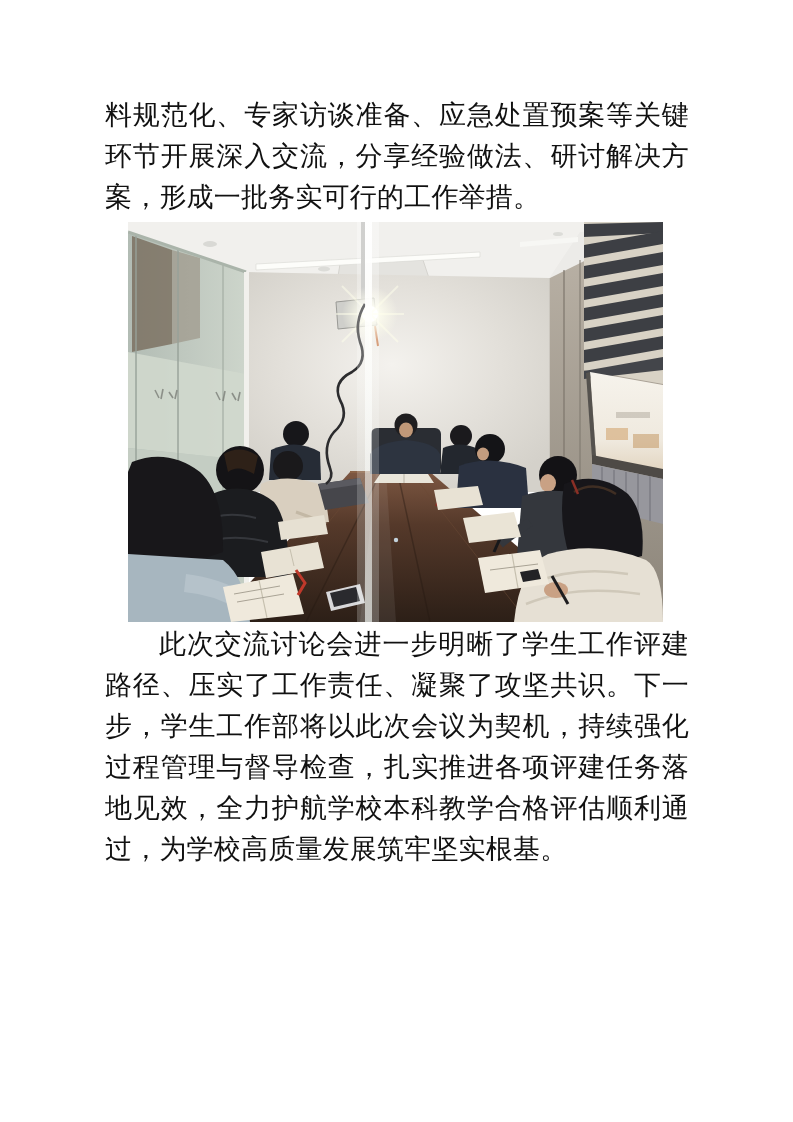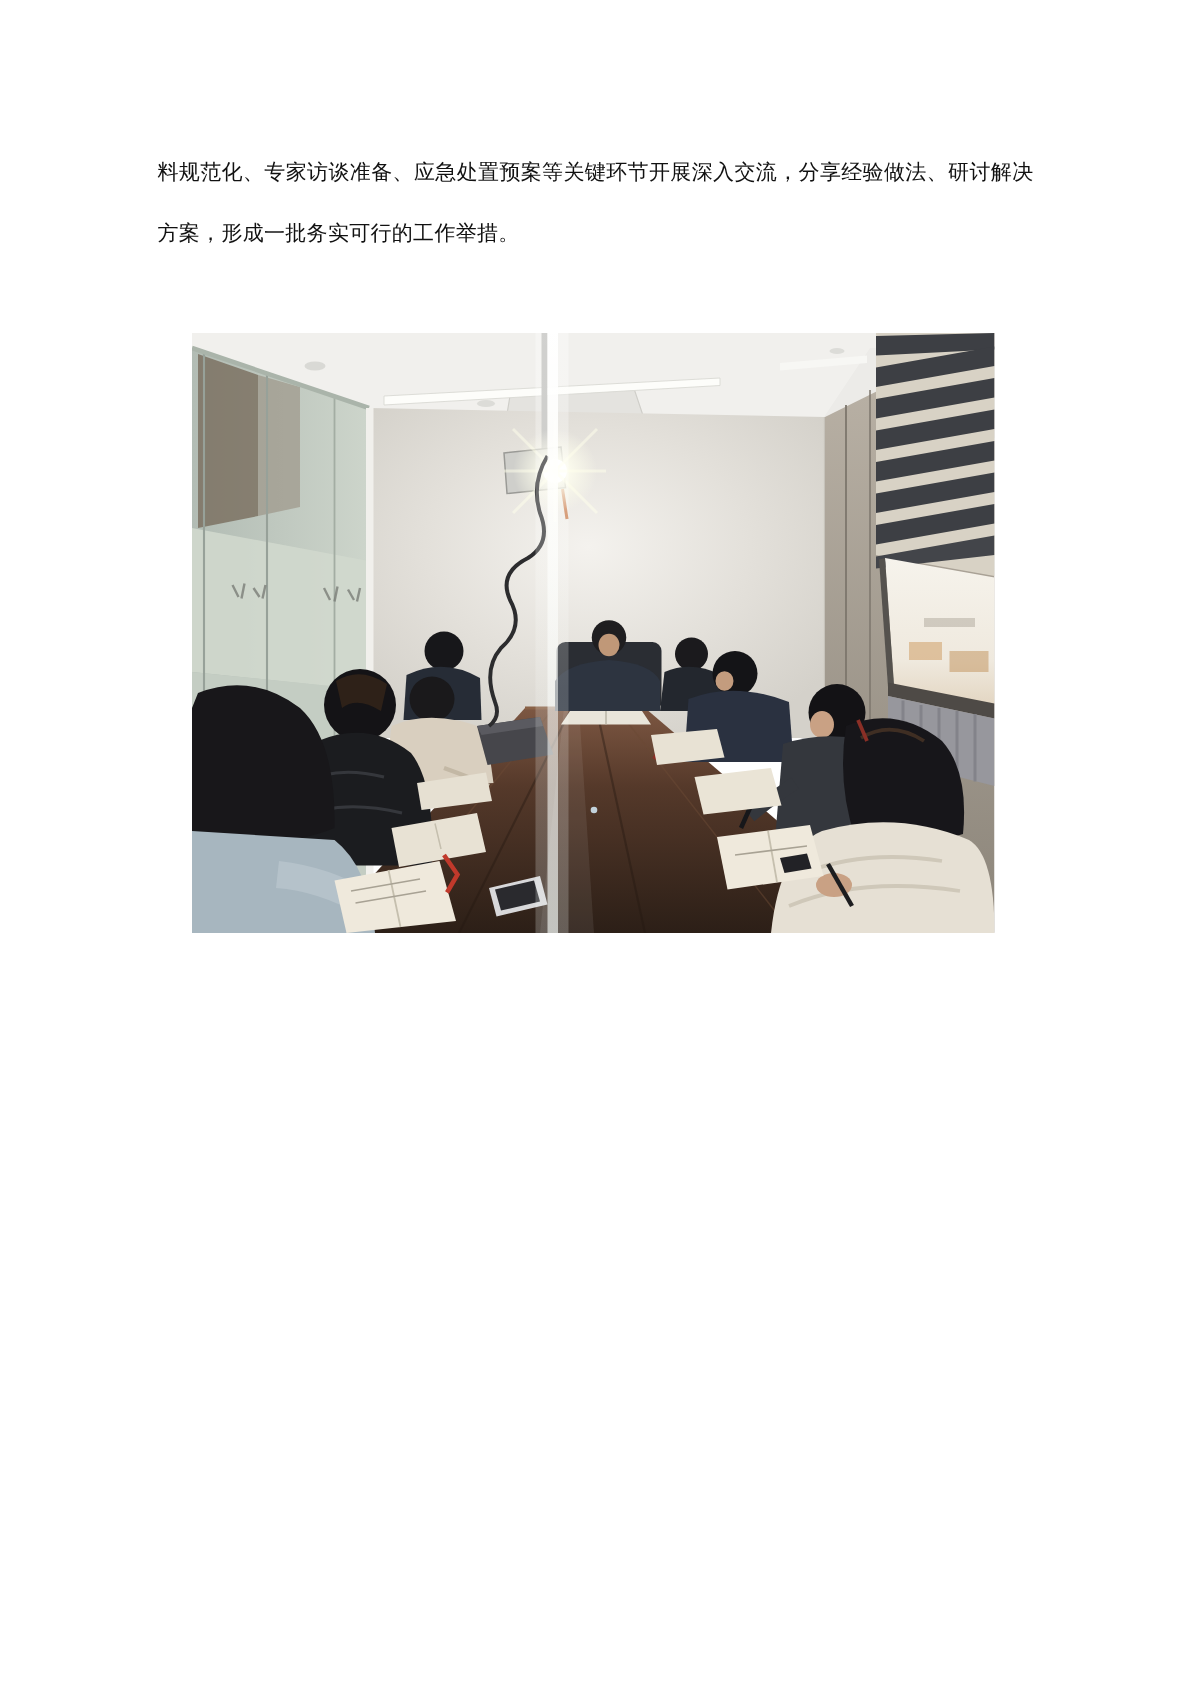--- a/index.html
+++ b/index.html
@@ -9,21 +9,21 @@
     background:#ffffff;
     overflow:hidden;
     font-family:"Liberation Serif", serif;
     color:#111111;
   }
   .para{
     position:absolute;
     left:105px;
     width:584px;
     margin:0;
-    font-size:14px;
+    font-size:27px;
     line-height:41px;
     text-align:justify;
     text-justify:inter-ideograph;
     letter-spacing:0.2px;
     word-break:break-all;
   }
   .para-top{top:95px;}
   .para-bottom{top:624px;text-indent:2em;}
   .photo-figure{
     position:absolute;
@@ -277,14 +277,15 @@
 
       <path d="M237,82 Q226,100 232,120 Q240,140 224,150 Q204,160 212,178 Q222,196 206,210 Q194,224 202,246 Q206,256 198,262" fill="none" stroke="#2c2c2e" stroke-width="2.6"></path>
 
       <g>
         <rect x="229" y="0" width="22" height="400" fill="url(#gStreak)" opacity="0.35"></rect>
         <rect x="237" y="0" width="7" height="400" fill="url(#gStreak)"></rect>
       </g>
     </svg>
   </figure>
 
+  <p class="para para-bottom">此次交流讨论会进一步明晰了学生工作评建路径、压实了工作责任、凝聚了攻坚共识。下一步，学生工作部将以此次会议为契机，持续强化过程管理与督导检查，扎实推进各项评建任务落地见效，全力护航学校本科教学合格评估顺利通过，为学校高质量发展筑牢坚实根基。</p>
 
 </div>
 
 </body></html>

